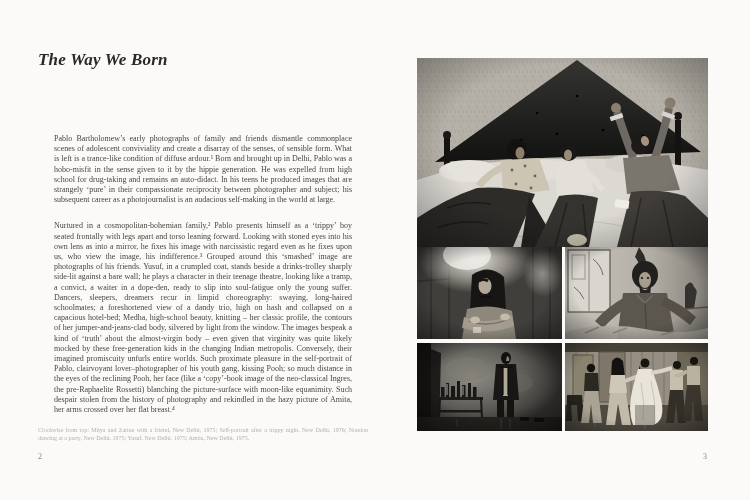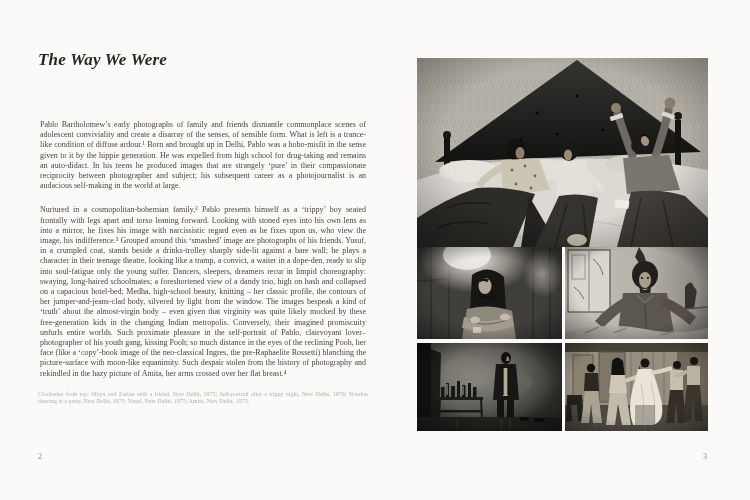--- a/index.html
+++ b/index.html
@@ -1,21 +1,21 @@
 <!DOCTYPE html>
 <html><head>
 <meta charset="utf-8">
 <style>
   html,body{margin:0;padding:0;width:750px;height:500px;overflow:hidden;
     background:#fbfaf8;font-family:"Liberation Serif",serif;}
   .spread{position:relative;width:750px;height:500px;background:#fbfaf8;}
   .page-title{position:absolute;left:38px;top:50px;margin:0;
     font-style:italic;font-weight:600;font-size:17px;letter-spacing:.2px;color:#2b2926;}
   .text-col{position:absolute;left:38px;top:118px;width:330px;}
-  .text-col p.body{margin:2px;text-align:justify;font-size:8px;line-height:10.2px;
+  .text-col p.body{margin:16px;text-align:justify;font-size:8px;line-height:10.2px;
     color:#4a463f;}
   .text-col p.body.p1{margin-bottom:14px;}
   .text-col p.body.p2{margin-bottom:12px;}
   .text-col p.body.p3{margin-bottom:13px;}
   .footnote-caption{margin:0;font-size:6px;line-height:7.4px;color:#b3b0ac;text-align:justify;}
   .pageno{position:absolute;top:452px;font-size:8px;color:#8c8a86;}
   .pageno.left{left:38px;}
   .pageno.right{left:703px;}
   .photo-grid{position:absolute;left:417px;top:58px;width:291px;}
   .photo-grid figure{margin:0;padding:0;line-height:0;}
@@ -27,21 +27,21 @@
   .photo-bl{width:145px;height:88px;}
   .photo-br{width:143px;height:88px;}
   svg{display:block;}
 </style>
 </head>
 <body>
 
 <div class="spread">
 
   <section>
-    <h1 class="page-title">The Way We Were</h1>
+    <h1 class="page-title">The Way We Born</h1>
     <div class="text-col">
       <p class="body p1">Pablo Bartholomew’s early photographs of family and friends dismantle commonplace scenes of adolescent conviviality and create a disarray of the senses, of sensible form. What is left is a trance-like condition of diffuse ardour.¹ Born and brought up in Delhi, Pablo was a hobo-misfit in the sense given to it by the hippie generation. He was expelled from high school for drug-taking and remains an auto-didact. In his teens he produced images that are strangely ‘pure’ in their compassionate reciprocity between photographer and subject; his subsequent career as a photojournalist is an audacious self-making in the world at large.</p>
       <p class="body p2">Nurtured in a cosmopolitan-bohemian family,² Pablo presents himself as a ‘trippy’ boy seated frontally with legs apart and torso leaning forward. Looking with stoned eyes into his own lens as into a mirror, he fixes his image with narcissistic regard even as he fixes upon us, who view the image, his indifference.³ Grouped around this ‘smashed’ image are photographs of his friends. Yusuf, in a crumpled coat, stands beside a drinks-trolley sharply side-lit against a bare wall; he plays a character in their teenage theatre, looking like a tramp, a convict, a waiter in a dope-den, ready to slip into soul-fatigue only the young suffer. Dancers, sleepers, dreamers recur in limpid choreography: swaying, long-haired schoolmates; a foreshortened view of a dandy trio, high on hash and collapsed on a capacious hotel-bed; Medha, high-school beauty, knitting – her classic profile, the contours of her jumper-and-jeans-clad body, silvered by light from the window. The images bespeak a kind of ‘truth’ about the almost-virgin body – even given that virginity was quite likely mocked by these free-generation kids in the changing Indian metropolis. Conversely, their imagined promiscuity unfurls entire worlds. Such proximate pleasure in the self-portrait of Pablo, clairvoyant lover–photographer of his youth gang, kissing Pooh; so much distance in the eyes of the reclining Pooh, her face (like a ‘copy’-book image of the neo-classical Ingres, the pre-Raphaelite Rossetti) blanching the picture-surface with moon-like equanimity. Such despair stolen from the history of photography and rekindled in the hazy picture of Amita, her arms crossed over her flat breast.⁴</p>
       <p class="footnote-caption">Clockwise from top: Mitya and Zarine with a friend, New Delhi, 1975; Self-portrait after a trippy night, New Delhi, 1976; Nondon dancing at a party, New Delhi, 1975; Yusuf, New Delhi, 1975; Amita, New Delhi, 1975.</p>
     </div>
     <div class="pageno left">2</div>
   </section>
 
   <section>
     <div class="photo-grid">

